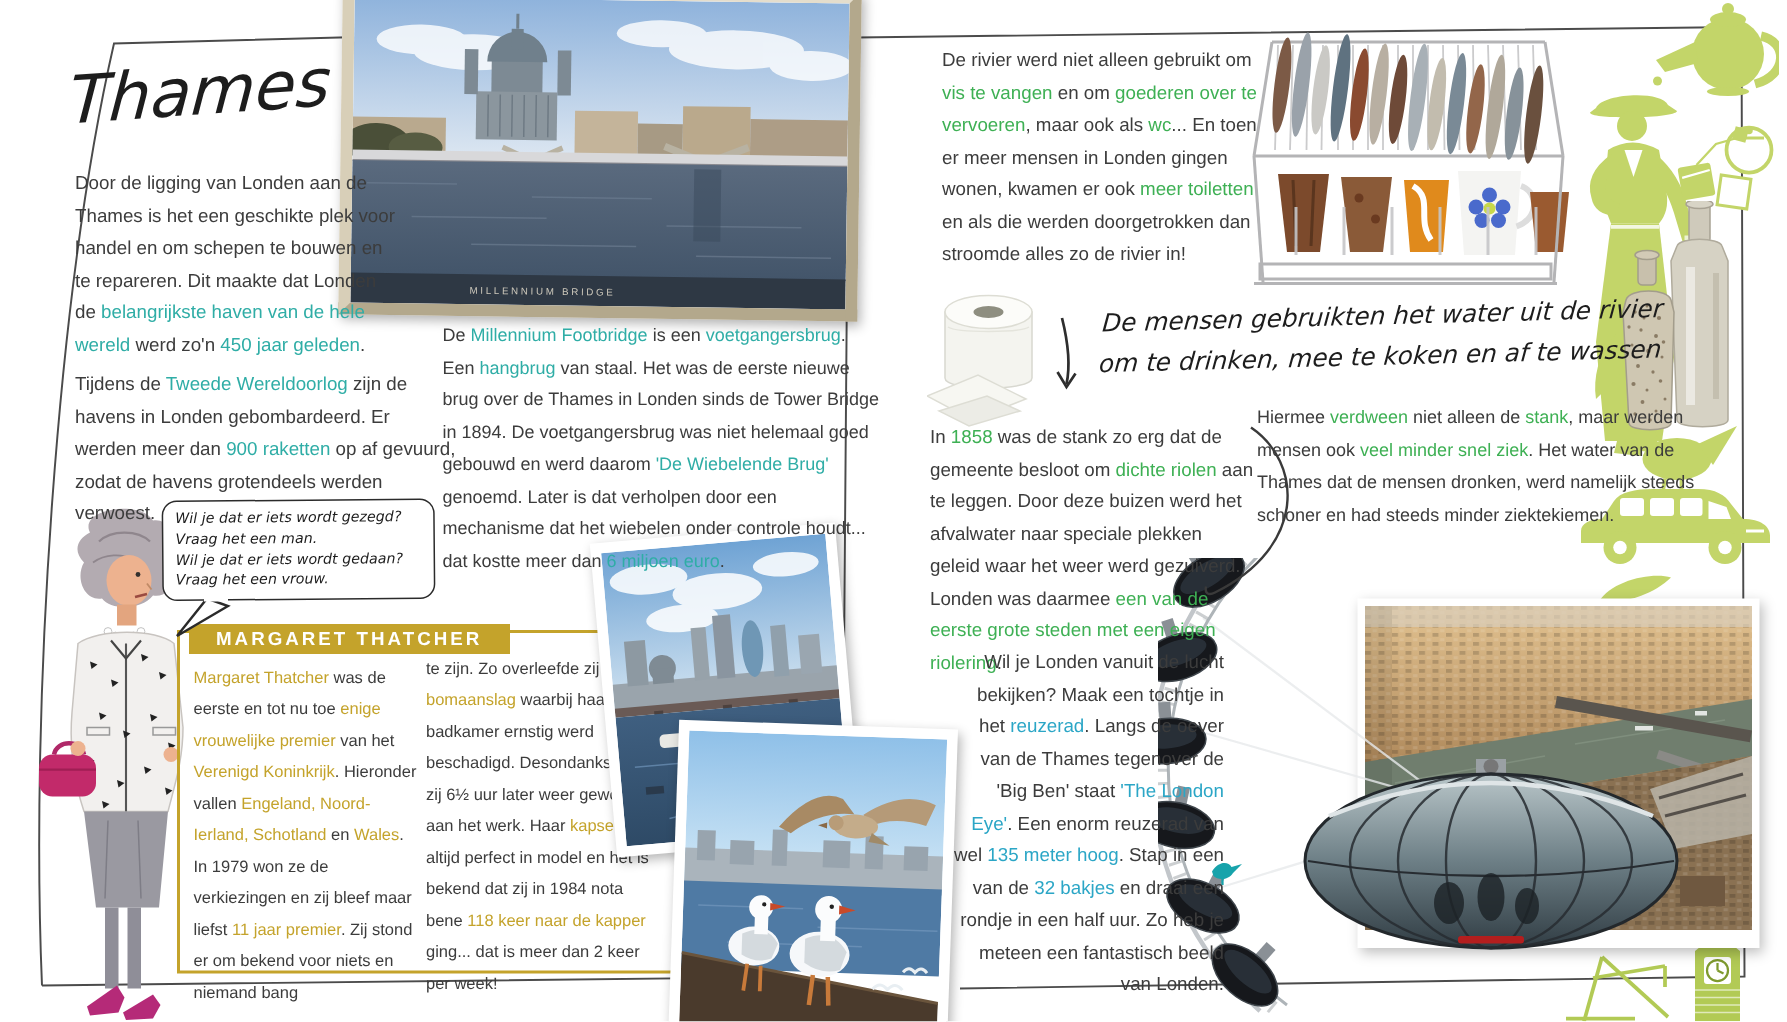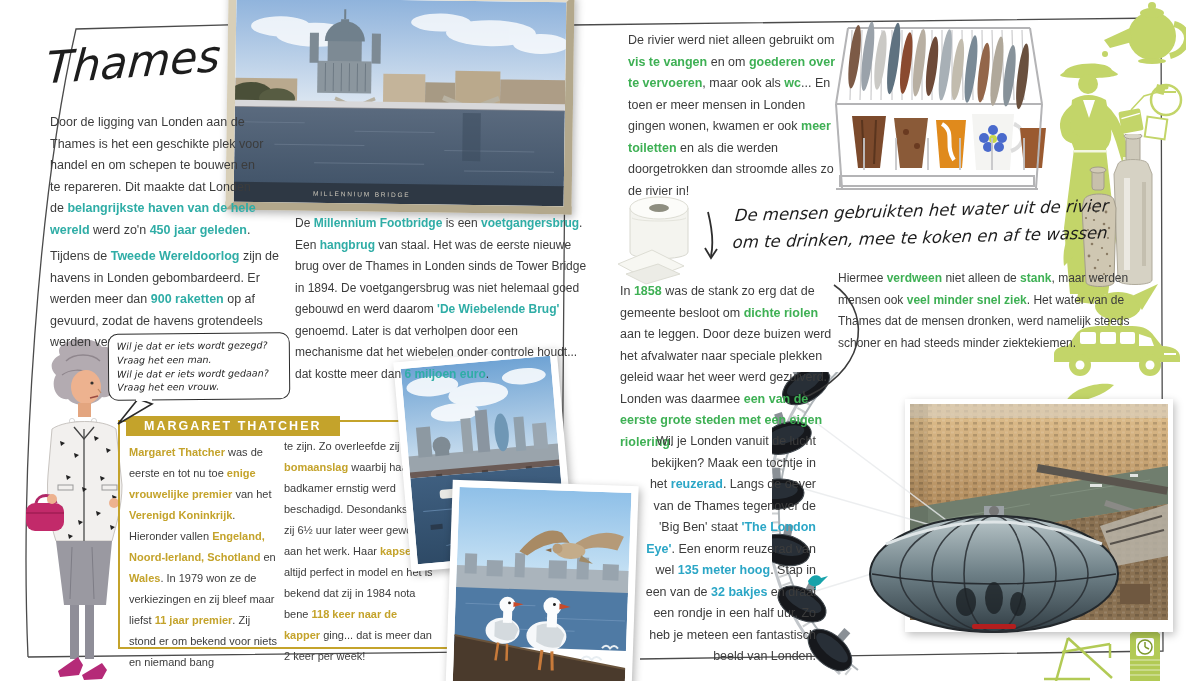--- a/index.html
+++ b/index.html
@@ -1,21 +1,21 @@
 <!DOCTYPE html>
 <html><head>
 <meta charset="utf-8">
 <style>
   *{margin:0;padding:0;box-sizing:border-box}
   html,body{width:1191px;height:681px;background:#fff}
   body{font-family:"Liberation Sans","DejaVu Sans",sans-serif;color:#3c3c3c}
   .canvas{position:relative;width:1191px;height:681px;overflow:hidden;background:#fff}
   .abs{position:absolute}
   .body-text{font-size:12.5px;line-height:21.5px;color:#3c3c3c}
-  .hl{font-weight:bold}
+  .hl{font-weight:normal}
   .hand{font-family:"DejaVu Sans",cursive,sans-serif;font-style:italic;color:#1d1d1d}
   .page-title{font-size:44px;transform:rotate(-4deg) skewX(-8deg);transform-origin:left top}
   .photo{background:#fff;box-shadow:2px 3px 8px rgba(0,0,0,.3)}
   .bubble{background:#fff;border:1.6px solid #2b2b2b;border-radius:10px;padding:5px 8px;
           font-size:9.5px;line-height:13.8px;transform:rotate(-.5deg)}
   .tbox{border:2px solid #c4a32b}
   .tbox-title{background:#c4a32b;color:#fff;font-size:12.5px;font-weight:bold;
               letter-spacing:2px;padding:3px 18px}
   .tcol{font-size:11px;line-height:21px;color:#3c3c3c}
   .hw-note{font-size:16.5px;line-height:27px;transform:rotate(-1.5deg) skewX(-6deg);

